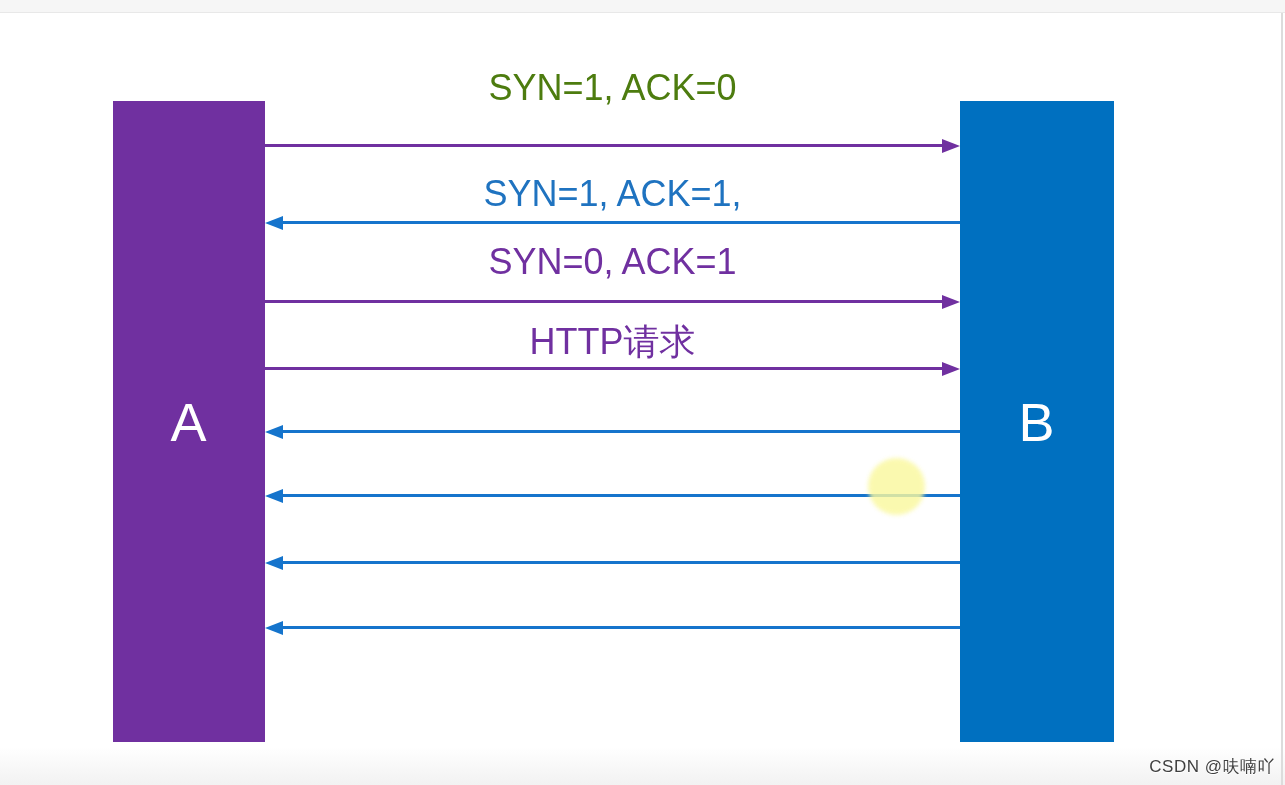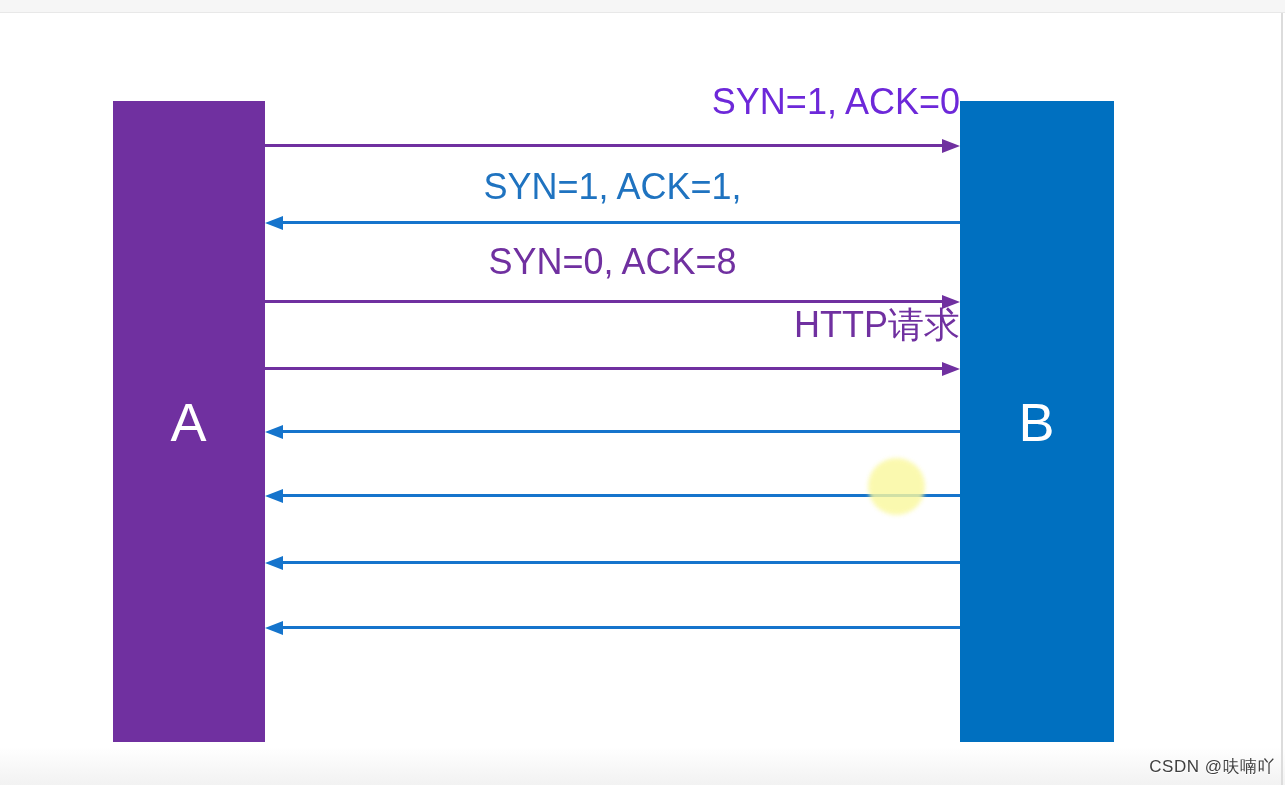--- a/index.html
+++ b/index.html
@@ -108,30 +108,30 @@
   <div class="stage">
     <div class="bar bar-a" style="background: rgb(112, 48, 160);">
       <span class="bar-label">A</span>
     </div>
     <div class="bar bar-b" style="background: rgb(0, 112, 192);">
       <span class="bar-label">B</span>
     </div>
     <div id="messages">
         <div class="msg-line" style="top: 144px; background: rgb(112, 48, 160); left: 265px; width: 679px;"></div>
         <div class="msg-head dir-right" style="top: 139px; color: rgb(112, 48, 160); left: 942px;"></div>
-        <div class="msg-label" style="top: 80px; color: #6d28d9; text-align: right;">SYN=1, ACK=0</div>
+        <div class="msg-label" style="top: 66px; color: #4d7c0f;">SYN=1, ACK=0</div>
         <div class="msg-line" style="top: 221px; background: rgb(21, 116, 204); left: 281px; width: 679px;"></div>
         <div class="msg-head dir-left" style="top: 216px; color: rgb(21, 116, 204); left: 265px;"></div>
-        <div class="msg-label" style="top: 165px; color: rgb(31, 115, 192);">SYN=1, ACK=1,</div>
+        <div class="msg-label" style="top: 172px; color: rgb(31, 115, 192);">SYN=1, ACK=1,</div>
         <div class="msg-line" style="top: 300px; background: rgb(112, 48, 160); left: 265px; width: 679px;"></div>
         <div class="msg-head dir-right" style="top: 295px; color: rgb(112, 48, 160); left: 942px;"></div>
-        <div class="msg-label" style="top: 240px; color: rgb(112, 48, 160);">SYN=0, ACK=8</div>
+        <div class="msg-label" style="top: 240px; color: rgb(112, 48, 160);">SYN=0, ACK=1</div>
         <div class="msg-line" style="top: 367px; background: rgb(112, 48, 160); left: 265px; width: 679px;"></div>
         <div class="msg-head dir-right" style="top: 362px; color: rgb(112, 48, 160); left: 942px;"></div>
-        <div class="msg-label" style="top: 303px; color: rgb(112, 48, 160); text-align: right;">HTTP请求</div>
+        <div class="msg-label" style="top: 320px; color: rgb(112, 48, 160);">HTTP请求</div>
         <div class="msg-line" style="top: 430px; background: rgb(21, 116, 204); left: 281px; width: 679px;"></div>
         <div class="msg-head dir-left" style="top: 425px; color: rgb(21, 116, 204); left: 265px;"></div>
         <div class="msg-line" style="top: 494px; background: rgb(21, 116, 204); left: 281px; width: 679px;"></div>
         <div class="msg-head dir-left" style="top: 489px; color: rgb(21, 116, 204); left: 265px;"></div>
         <div class="msg-line" style="top: 561px; background: rgb(21, 116, 204); left: 281px; width: 679px;"></div>
         <div class="msg-head dir-left" style="top: 556px; color: rgb(21, 116, 204); left: 265px;"></div>
         <div class="msg-line" style="top: 626px; background: rgb(21, 116, 204); left: 281px; width: 679px;"></div>
         <div class="msg-head dir-left" style="top: 621px; color: rgb(21, 116, 204); left: 265px;"></div>
       </div>
     <div class="highlight" style="background: rgb(250, 248, 158);"></div>

